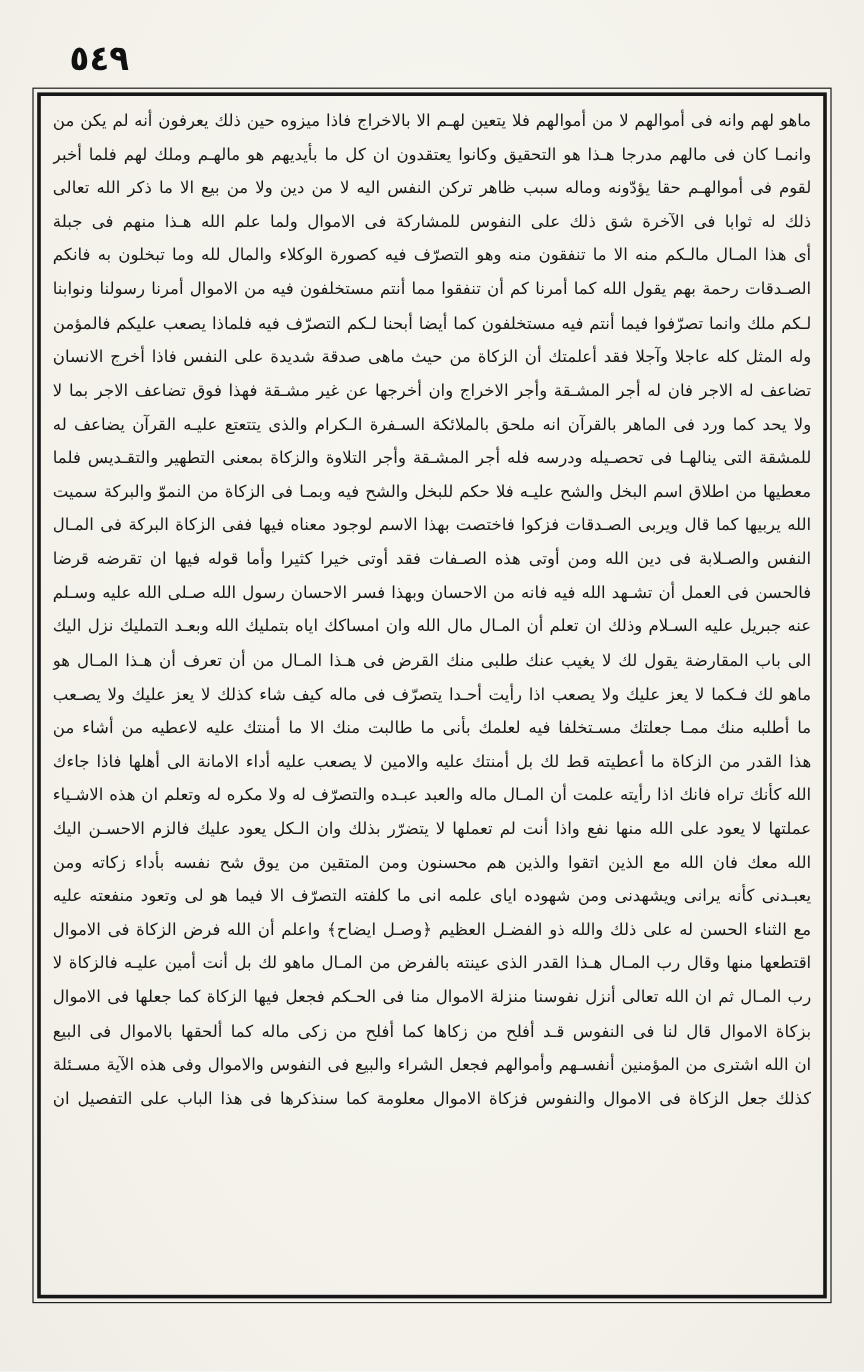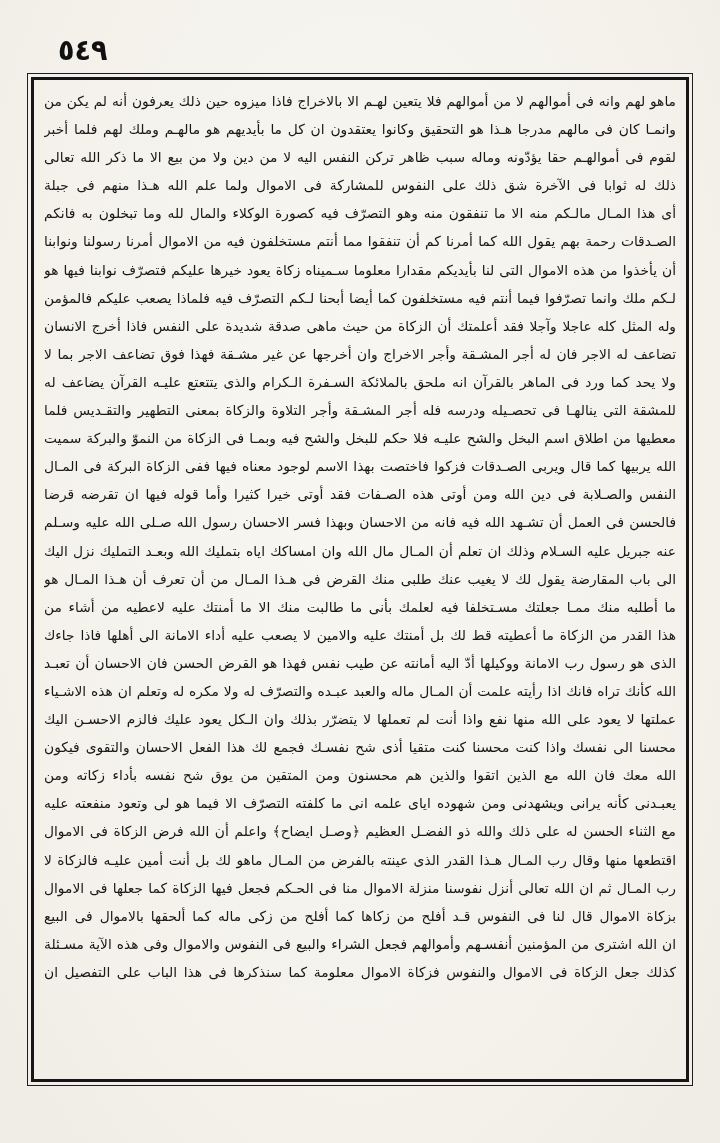--- a/index.html
+++ b/index.html
@@ -67,38 +67,36 @@
 
 <div class="frame-outer">
   <div class="frame-inner">
     <div class="text-block">
         <div class="line">ماهو لهم وانه فى أموالهم لا من أموالهم فلا يتعين لهـم الا بالاخراج فاذا ميزوه حين ذلك يعرفون أنه لم يكن من مالهـم</div>
         <div class="line">وانمـا كان فى مالهم مدرجا هـذا هو التحقيق وكانوا يعتقدون ان كل ما بأيديهم هو مالهـم وملك لهم فلما أخبر الله أن</div>
         <div class="line">لقوم فى أموالهـم حقا يؤدّونه وماله سبب ظاهر تركن النفس اليه لا من دين ولا من بيع الا ما ذكر الله تعالى من ادّخار</div>
         <div class="line">ذلك له ثوابا فى الآخرة شق ذلك على النفوس للمشاركة فى الاموال ولما علم الله هـذا منهم فى جبلة نفوسـهم اخرج ذلك</div>
         <div class="line">أى هذا المـال مالـكم منه الا ما تنفقون منه وهو التصرّف فيه كصورة الوكلاء والمال لله وما تبخلون به فانكم تبخلون</div>
         <div class="line">الصـدقات رحمة بهم يقول الله كما أمرنا كم أن تنفقوا مما أنتم مستخلفون فيه من الاموال أمرنا رسولنا ونوابنا فيكم</div>
-        <div class="line">أن يأخذوا من هذه الاموال التى لنا بأيديكم مقدارا معلوما سـميناه زكاة يعود خيرها عليكم فتصرّف نوابنا فيها هو</div>
         <div class="line">لـكم ملك وانما تصرّفوا فيما أنتم فيه مستخلفون كما أيضا أبحنا لـكم التصرّف فيه فلماذا يصعب عليكم فالمؤمن لا مال له</div>
         <div class="line">وله المثل كله عاجلا وآجلا فقد أعلمتك أن الزكاة من حيث ماهى صدقة شديدة على النفس فاذا أخرج الانسان الصدقة</div>
         <div class="line">تضاعف له الاجر فان له أجر المشـقة وأجر الاخراج وان أخرجها عن غير مشـقة فهذا فوق تضاعف الاجر بما لا يقاس</div>
         <div class="line">ولا يحد كما ورد فى الماهر بالقرآن انه ملحق بالملائكة السـفرة الـكرام والذى يتتعتع عليـه القرآن يضاعف له الاجر</div>
         <div class="line">للمشقة التى ينالهـا فى تحصـيله ودرسه فله أجر المشـقة وأجر التلاوة والزكاة بمعنى التطهير والتقـديس فلما أزال الله عن</div>
         <div class="line">معطيها من اطلاق اسم البخل والشح عليـه فلا حكم للبخل والشح فيه وبمـا فى الزكاة من النموّ والبركة سميت زكاة لان</div>
         <div class="line">الله يربيها كما قال ويربى الصـدقات فزكوا فاختصت بهذا الاسم لوجود معناه فيها ففى الزكاة البركة فى المـال وطهارة</div>
         <div class="line">النفس والصـلابة فى دين الله ومن أوتى هذه الصـفات فقد أوتى خيرا كثيرا وأما قوله فيها ان تقرضه قرضا حسـنا</div>
         <div class="line">فالحسن فى العمل أن تشـهد الله فيه فانه من الاحسان وبهذا فسر الاحسان رسول الله صـلى الله عليه وسـلم حين سأله</div>
         <div class="line">عنه جبريل عليه السـلام وذلك ان تعلم أن المـال مال الله وان امساكك اياه بتمليك الله وبعـد التمليك نزل اليك فى ألطافه</div>
         <div class="line">الى باب المقارضة يقول لك لا يغيب عنك طلبى منك القرض فى هـذا المـال من أن تعرف أن هـذا المـال هو عين مالى</div>
+        <div class="line">ماهو لك فـكما لا يعز عليك ولا يصعب اذا رأيت أحـدا يتصرّف فى ماله كيف شاء كذلك لا يعز عليك ولا يصـعب</div>
         <div class="line">ما أطلبه منك ممـا جعلتك مسـتخلفا فيه لعلمك بأنى ما طالبت منك الا ما أمنتك عليه لاعطيه من أشاء من عبادى فان</div>
         <div class="line">هذا القدر من الزكاة ما أعطيته قط لك بل أمنتك عليه والامين لا يصعب عليه أداء الامانة الى أهلها فاذا جاءك المصـدق</div>
-        <div class="line">الذى هو رسول رب الامانة ووكيلها أدّ اليه أمانته عن طيب نفس فهذا هو القرض الحسن فان الاحسان أن تعبـد</div>
         <div class="line">الله كأنك تراه فانك اذا رأيته علمت أن المـال ماله والعبد عبـده والتصرّف له ولا مكره له وتعلم ان هذه الاشـياء اذا</div>
         <div class="line">عملتها لا يعود على الله منها نفع واذا أنت لم تعملها لا يتضرّر بذلك وان الـكل يعود عليك فالزم الاحسـن اليك تـكن</div>
-        <div class="line">محسنا الى نفسك واذا كنت محسنا كنت متقيا أذى شح نفسـك فجمع لك هذا الفعل الاحسان والتقوى فيكون</div>
         <div class="line">الله معك فان الله مع الذين اتقوا والذين هم محسنون ومن المتقين من يوق شح نفسه بأداء زكاته ومن المحسـنين من</div>
         <div class="line">يعبـدنى كأنه يرانى ويشهدنى ومن شهوده اياى علمه انى ما كلفته التصرّف الا فيما هو لى وتعود منفعته عليه منة وفضلا</div>
         <div class="line">مع الثناء الحسن له على ذلك والله ذو الفضـل العظيم ﴿وصـل ايضاح﴾ واعلم أن الله فرض الزكاة فى الاموال التى</div>
         <div class="line">اقتطعها منها وقال رب المـال هـذا القدر الذى عينته بالفرض من المـال ماهو لك بل أنت أمين عليـه فالزكاة لا يملـكها</div>
         <div class="line">رب المـال ثم ان الله تعالى أنزل نفوسنا منزلة الاموال منا فى الحـكم فجعل فيها الزكاة كما جعلها فى الاموال فـكأنما أمرنا</div>
         <div class="line">بزكاة الاموال قال لنا فى النفوس قـد أفلح من زكاها كما أفلح من زكى ماله كما ألحقها بالاموال فى البيع والشراء فقال</div>
         <div class="line">ان الله اشترى من المؤمنين أنفسـهم وأموالهم فجعل الشراء والبيع فى النفوس والاموال وفى هذه الآية مسـئلة فقهية</div>
         <div class="line">كذلك جعل الزكاة فى الاموال والنفوس فزكاة الاموال معلومة كما سنذكرها فى هذا الباب على التفصيل ان شاء</div>
       </div>
   </div>

